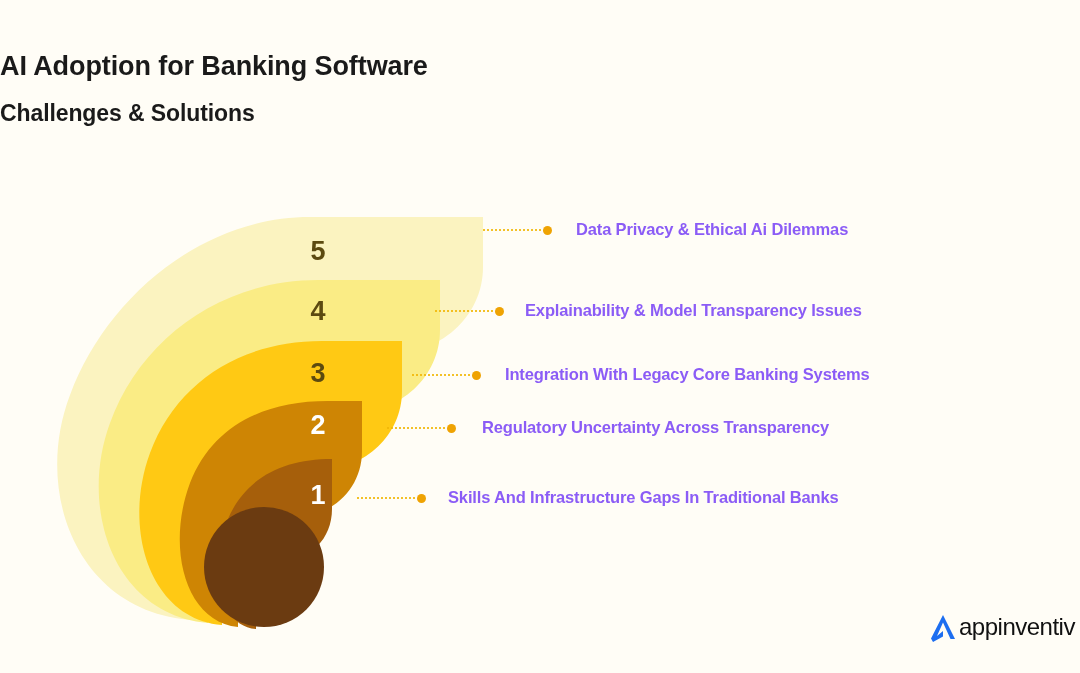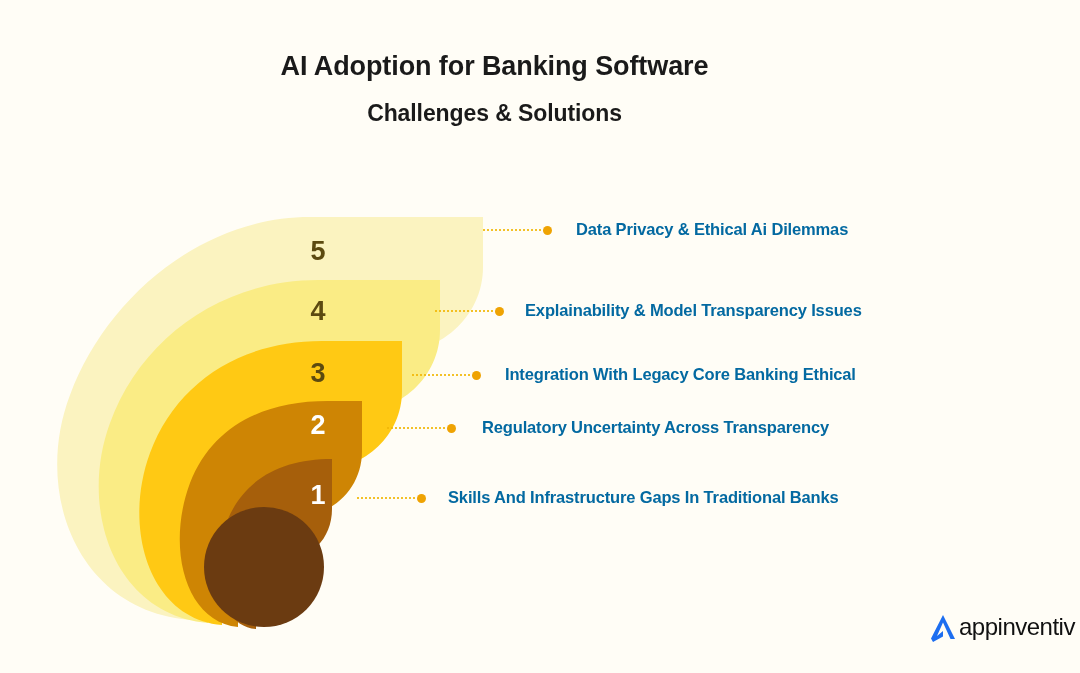--- a/index.html
+++ b/index.html
@@ -20,21 +20,21 @@
     width: 1080px;
     height: 673px;
   }
 
   
   .title-block {
     position: absolute;
     top: 50px;
     left: 0;
     width: 989px;
-    text-align: center;
+    text-align: left;
   }
   .title-line1 {
     font-size: 27px;
     font-weight: bold;
     color: #1A1A1A;
     letter-spacing: -0.1px;
     line-height: 1.25;
   }
   .title-line2 {
     font-size: 23px;
@@ -78,21 +78,21 @@
     border-radius: 50%;
     background: #EFA303;
     flex: 0 0 auto;
     margin-left: 2px;
   }
 
   .label {
     position: absolute;
     font-size: 16.5px;
     font-weight: bold;
-    color: #0369a1;
+    color: #8b5cf6;
     white-space: nowrap;
     letter-spacing: -0.15px;
   }
 
   
   #logo {
     position: absolute;
     left: 928px;
     top: 612px;
     display: flex;
@@ -188,21 +188,21 @@
   <div class="connector" style="left:435px; top:303px; width:72px;">
     <div class="conn-line" style="width: 58px; border-top-color: rgb(242, 183, 5);"></div>
     <div class="conn-dot" style="background: rgb(239, 163, 3);"></div>
   </div>
   <div class="label" style="left:525px; top:301px;">Explainability &amp; Model Transparency Issues</div>
 
   <div class="connector" style="left:412px; top:367px; width:72px;">
     <div class="conn-line" style="width: 58px; border-top-color: rgb(242, 183, 5);"></div>
     <div class="conn-dot" style="background: rgb(239, 163, 3);"></div>
   </div>
-  <div class="label" style="left:505px; top:365px;">Integration With Legacy Core Banking Ethical</div>
+  <div class="label" style="left:505px; top:365px;">Integration With Legacy Core Banking Systems</div>
 
   <div class="connector" style="left:387px; top:420px; width:72px;">
     <div class="conn-line" style="width: 58px; border-top-color: rgb(242, 183, 5);"></div>
     <div class="conn-dot" style="background: rgb(239, 163, 3);"></div>
   </div>
   <div class="label" style="left:482px; top:418px;">Regulatory Uncertainty Across Transparency</div>
 
   <div class="connector" style="left:357px; top:490px; width:72px;">
     <div class="conn-line" style="width: 58px; border-top-color: rgb(242, 183, 5);"></div>
     <div class="conn-dot" style="background: rgb(239, 163, 3);"></div>

